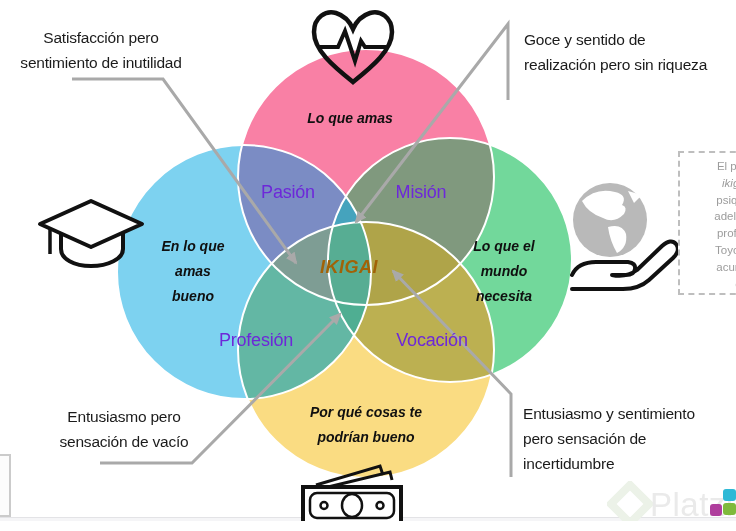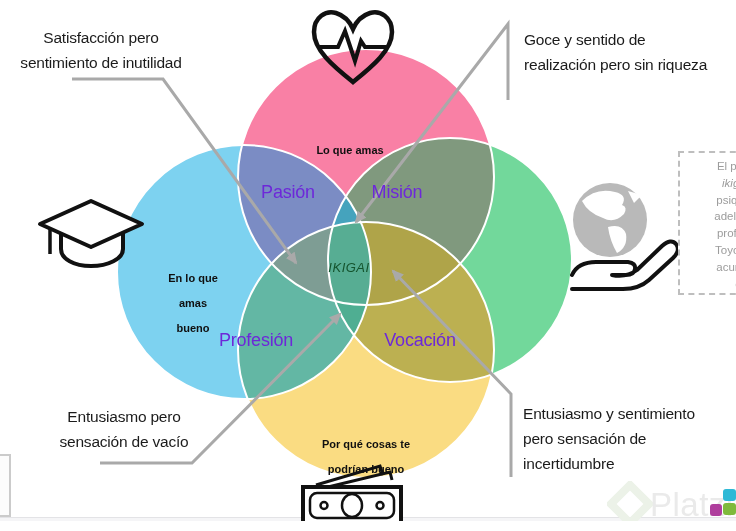--- a/index.html
+++ b/index.html
@@ -8,29 +8,29 @@
     font-family:"Liberation Sans","DejaVu Sans",sans-serif;
     padding-left:19px;
   }
   .abs{position:absolute;}
   .preline{white-space:pre-line;}
   .callout{
     font-size:15.5px;line-height:25px;color:#1b1b1b;letter-spacing:-0.2px;
   }
   .center-text{text-align:center;}
   .circle-label{
-    font-size:11px;line-height:25px;font-weight:bold;
-    color:#101010;text-align:center;transform:translate(-50%,-50%);margin-top:32px;
+    font-size:14px;line-height:25px;font-weight:bold;font-style:italic;
+    color:#101010;text-align:center;transform:translate(-50%,-50%);
   }
   .ix-label{
     font-size:18px;color:#6d28d9;text-align:center;transform:translate(-50%,-50%);
     letter-spacing:-0.2px;
   }
   .ikigai-label{
-    font-size:13px;font-weight:normal;font-style:italic;color:#14532d;
+    font-size:18px;font-weight:bold;font-style:italic;color:#a16207;
     letter-spacing:0.5px;transform:translate(-50%,-50%);
   }
   .side-note{
     left:678px;top:151px;width:120px;height:144px;
     border:2px dashed #BEBEBE;background:#fff;
     font-size:11.5px;line-height:16.8px;color:#9C9C9C;text-align:center;
     padding-top:5px;box-sizing:border-box;
   }
   .side-note .ital{font-style:italic;}
   .bottom-band{
@@ -140,27 +140,30 @@
   <div class="abs callout preline center-text" style="left:28px;top:404px;width:192px">Entusiasmo pero
 sensación de vacío</div>
   <div class="abs callout preline" style="left:523px;top:401px;width:212px">Entusiasmo y sentimiento
 pero sensación de
 incertidumbre</div>
 
   <div class="abs circle-label preline" style="left:350px;top:118px">Lo que amas</div>
   <div class="abs circle-label preline" style="left:193px;top:271px">En lo que
 amas
 bueno</div>
+  <div class="abs circle-label preline" style="left:504px;top:271px">Lo que el
+mundo
+necesita</div>
   <div class="abs circle-label preline" style="left:366px;top:425px">Por qué cosas te
 podrían bueno</div>
 
   <div class="abs ix-label" style="left:288px;top:192px">Pasión</div>
-  <div class="abs ix-label" style="left:397px;top:192px">Misión</div>
+  <div class="abs ix-label" style="left:421px;top:192px">Misión</div>
   <div class="abs ix-label" style="left:256px;top:340px">Profesión</div>
-  <div class="abs ix-label" style="left:420px;top:340px">Vocación</div>
+  <div class="abs ix-label" style="left:432px;top:340px">Vocación</div>
   <div class="abs ikigai-label" style="left:349px;top:267px">IKIGAI</div>
 
   <svg class="abs" style="left:305px;top:6px" width="96" height="82" viewBox="0 0 96 82">
     <path d="M48,76 C28,60 9,44 9,26 C9,11 21,4 31,7 C39,9.5 45,16 48,23 C51,16 57,9.5 65,7 C75,4 87,11 87,26 C87,44 68,60 48,76 Z" fill="none" stroke="#111" stroke-width="4.5"></path>
     <path d="M15,41 H33 L40,25 L50,55 L56,35 L60,41 H81" fill="none" stroke="#111" stroke-width="4"></path>
   </svg>
 
   <svg class="abs" style="left:36px;top:197px" width="110" height="82" viewBox="0 0 110 82">
     <path d="M25,36 V52 C25,62 38,69 55,69 C72,69 87,62 87,52 V36" fill="#fff" stroke="#111" stroke-width="4"></path>
     <path d="M14,31 V57" fill="none" stroke="#111" stroke-width="3.5"></path>

